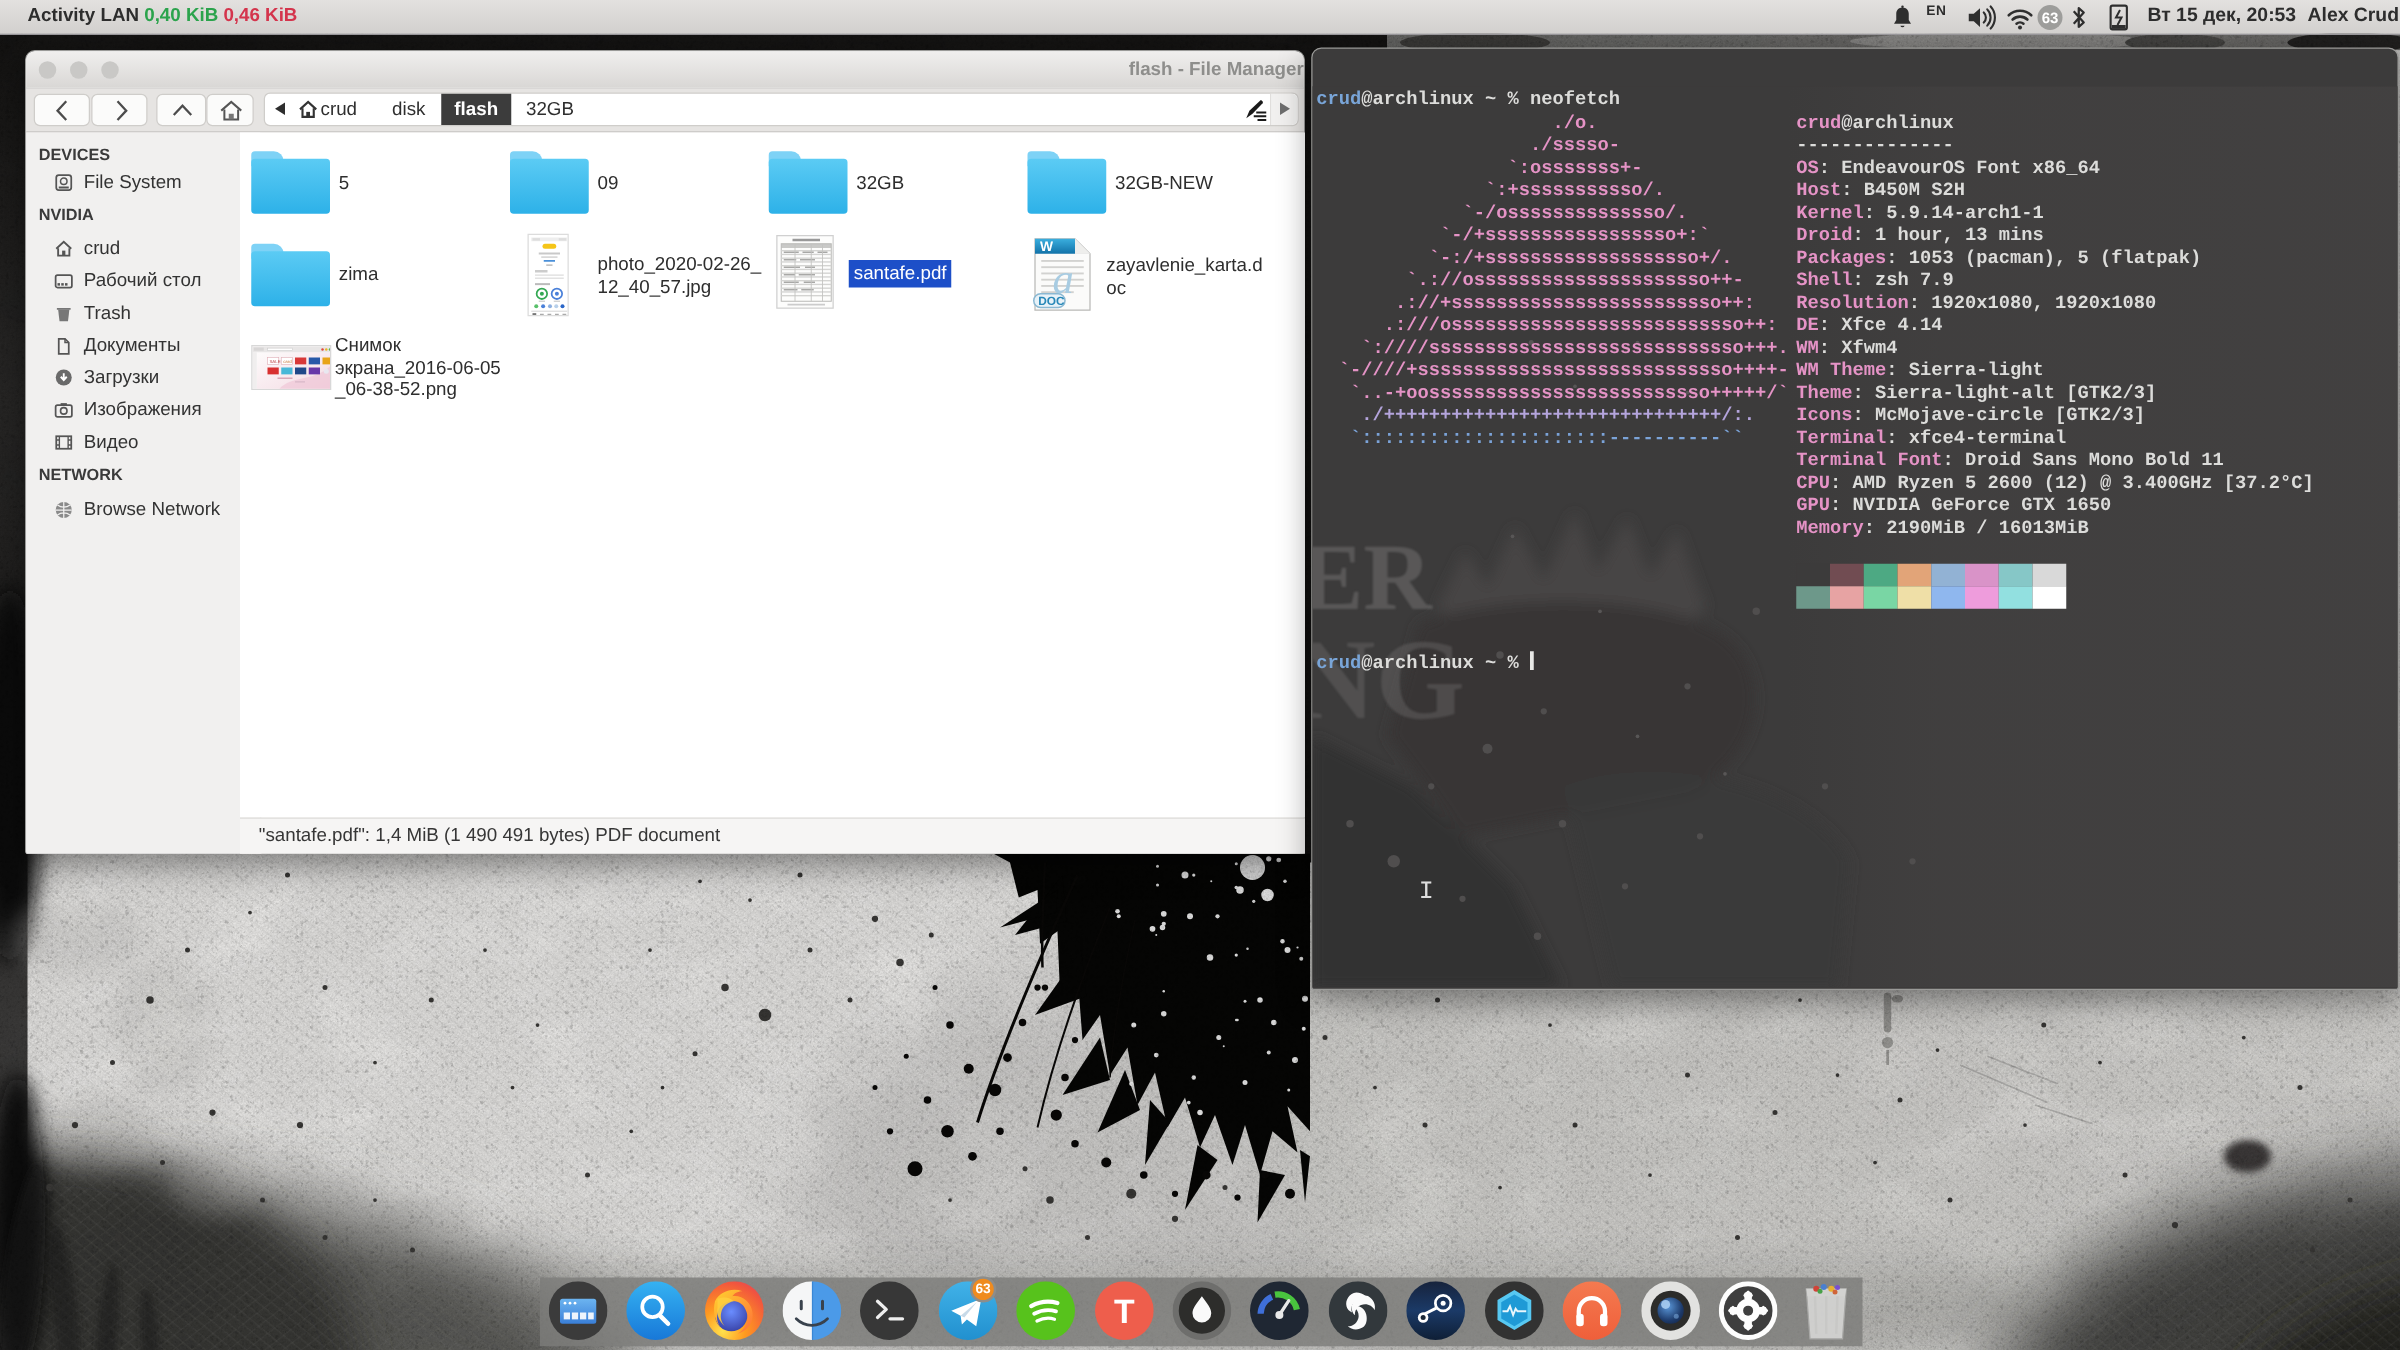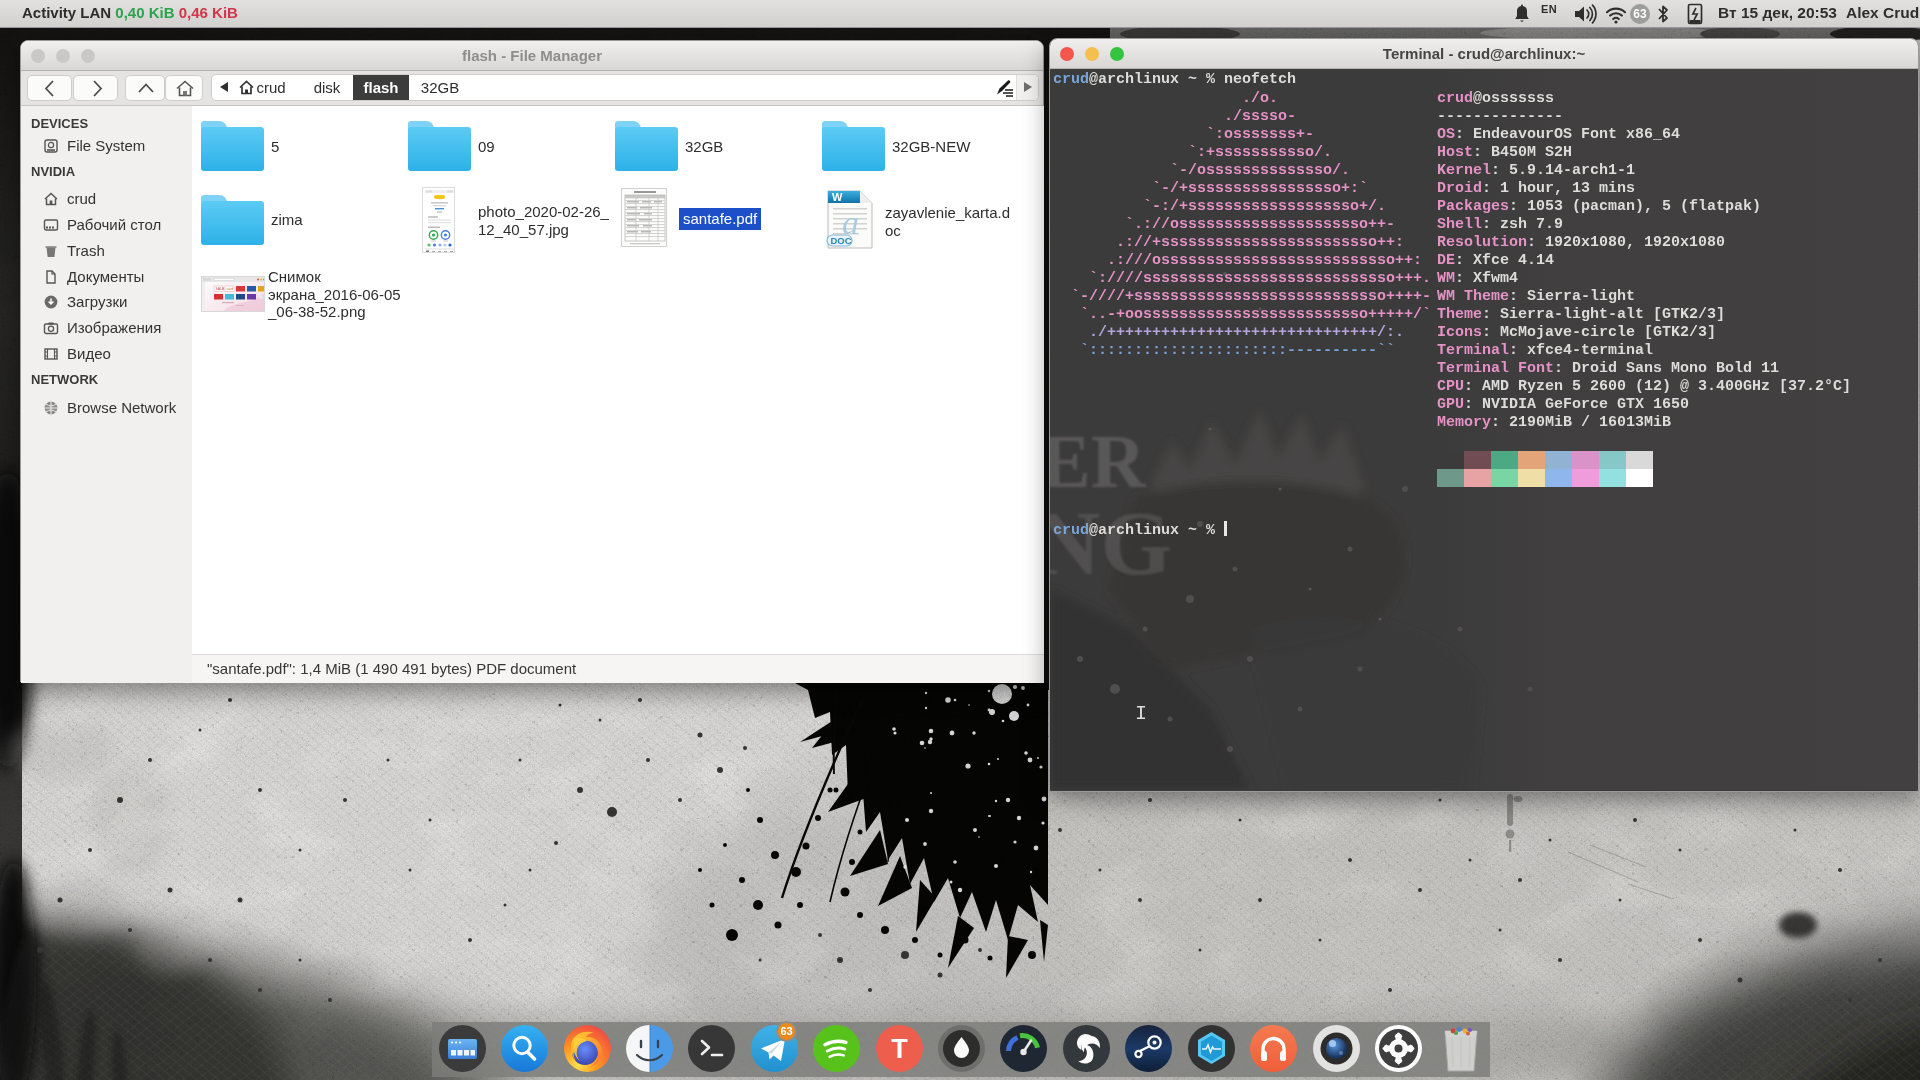--- a/index.html
+++ b/index.html
@@ -6,21 +6,21 @@
 #wall{position:absolute;left:0;top:0;width:1920px;height:1080px}
 
 #panel{position:absolute;left:0;top:0;width:1920px;height:28px;background:linear-gradient(#e3e1df,#d2d0ce);border-bottom:1px solid #98969a;z-index:30;font-size:15px;font-weight:bold;color:#2d2d2d}
 #panel .lft{position:absolute;left:22px;top:4px}
 .grn{color:#2ba34c}.rd{color:#d4344c}
 #panel .rgt{position:absolute;left:0;top:0;width:100%;height:100%;white-space:nowrap}
 
 .win{position:absolute;border:1px solid #9a9a98;border-radius:8px 8px 2px 2px;box-shadow:0 8px 26px rgba(0,0,0,.42)}
 .titlebar{position:absolute;left:0;top:0;width:100%;height:30px;background:linear-gradient(#f0efee,#d9d7d5);border-radius:7px 7px 0 0;border-bottom:1px solid #b4b2b0}
 .titlebar .tl{position:absolute;top:8px;width:14px;height:14px;border-radius:50%}
-.titlebar .title{position:absolute;width:100%;text-align:center;top:6px;font-size:15px}
+.titlebar .title{position:absolute;width:100%;text-align:right;top:6px;font-size:15px}
 
 #fm{left:20px;top:40px;width:1024px;height:643px;background:#fff;z-index:10}
 #fm .titlebar .title{color:#8e8e8c;font-weight:600}
 #fm .tl{background:#c9c8c6}
 #fmtoolbar{position:absolute;left:0;top:30px;width:100%;height:35px;background:#e6e4e2;border-bottom:1px solid #c6c4c2}
 .navbtn{position:absolute;top:4px;height:26px;background:#fbfbfa;border:1px solid #cfcdca;border-radius:5px}
 #pathbar{position:absolute;left:190px;top:3px;width:828px;height:27px;background:#fff;border:1px solid #cfcdca;border-radius:5px}
 .crumb{position:absolute;top:0;height:25px;line-height:25px;font-size:15px;color:#2e2e2e;text-align:center}
 #sidebar{position:absolute;left:0;top:65px;width:188px;height:577px;background:#f1f0ef;border-right:1px solid #d8d6d4;font-size:15px;color:#333}
 .shead{font-weight:bold;color:#3a3a3a;font-size:13px}
@@ -566,26 +566,20 @@
       </g>
       <rect x="20" y="25" width="12" height="1.2" fill="#d8a8b8"></rect>
             <rect x="34" y="28" width="8" height="1" fill="#d8b8c8"></rect>
       </svg></div>
     <div class="flabel" style="left:76px;top:162px">Снимок<br>экрана_2016-06-05<br>_06-38-52.png</div>
   </div>
   <div id="fmstatus">"santafe.pdf": 1,4 MiB (1 490 491 bytes) PDF document</div>
 </div>
 
 <div class="win" id="term">
-  <div class="titlebar">
-        <div class="tl" style="left:10px;background:#f2564d"></div>
-        <div class="tl" style="left:35px;background:#f5bf4f"></div>
-        <div class="tl" style="left:60px;background:#35c440"></div>
-        <div class="title">Terminal - crud@archlinux:~</div>
-      </div>
   <div id="termbody">
     <svg id="termwall" width="868" height="721" viewBox="0 0 868 721" style="position:absolute;left:0;top:0">
       <defs>
             <linearGradient id="trg" x1="0" y1="0" x2="1" y2="0">
               <stop offset="0" stop-color="#454343" stop-opacity="0"></stop>
               <stop offset="0.25" stop-color="#454343" stop-opacity="0.5"></stop>
               <stop offset="1" stop-color="#464444" stop-opacity="0.6"></stop>
             </linearGradient>
           </defs>
       <rect x="380" y="0" width="488" height="721" fill="url(#trg)"></rect>
@@ -639,21 +633,21 @@
 <span class="pnk">           `-/+sssssssssssssssso+:`</span>
 <span class="pnk">          `-:/+sssssssssssssssssso+/.</span>
 <span class="pnk">        `.://osssssssssssssssssssso++-</span>
 <span class="pnk">       .://+ssssssssssssssssssssssso++:</span>
 <span class="pnk">      .:///ossssssssssssssssssssssssso++:</span>
 <span class="pnk">    `:////ssssssssssssssssssssssssssso+++.</span>
 <span class="pnk">  `-////+ssssssssssssssssssssssssssso++++-</span>
 <span class="pnk">   `..-+oosssssssssssssssssssssssso+++++/`</span>
 <span class="lav">    ./++++++++++++++++++++++++++++++/:.</span>
 <span class="blu2">   `::::::::::::::::::::::----------``</span></pre>
-    <pre class="tpre" style="left:387px;top:20.5px"><span class="pnk">crud</span><span class="wht">@osssssss</span>
+    <pre class="tpre" style="left:387px;top:20.5px"><span class="pnk">crud</span><span class="wht">@archlinux</span>
 <span class="wht">--------------</span>
 <span class="pnk">OS</span><span class="wht">: EndeavourOS Font x86_64</span>
 <span class="pnk">Host</span><span class="wht">: B450M S2H</span>
 <span class="pnk">Kernel</span><span class="wht">: 5.9.14-arch1-1</span>
 <span class="pnk">Droid</span><span class="wht">: 1 hour, 13 mins</span>
 <span class="pnk">Packages</span><span class="wht">: 1053 (pacman), 5 (flatpak)</span>
 <span class="pnk">Shell</span><span class="wht">: zsh 7.9</span>
 <span class="pnk">Resolution</span><span class="wht">: 1920x1080, 1920x1080</span>
 <span class="pnk">DE</span><span class="wht">: Xfce 4.14</span>
 <span class="pnk">WM</span><span class="wht">: Xfwm4</span>

